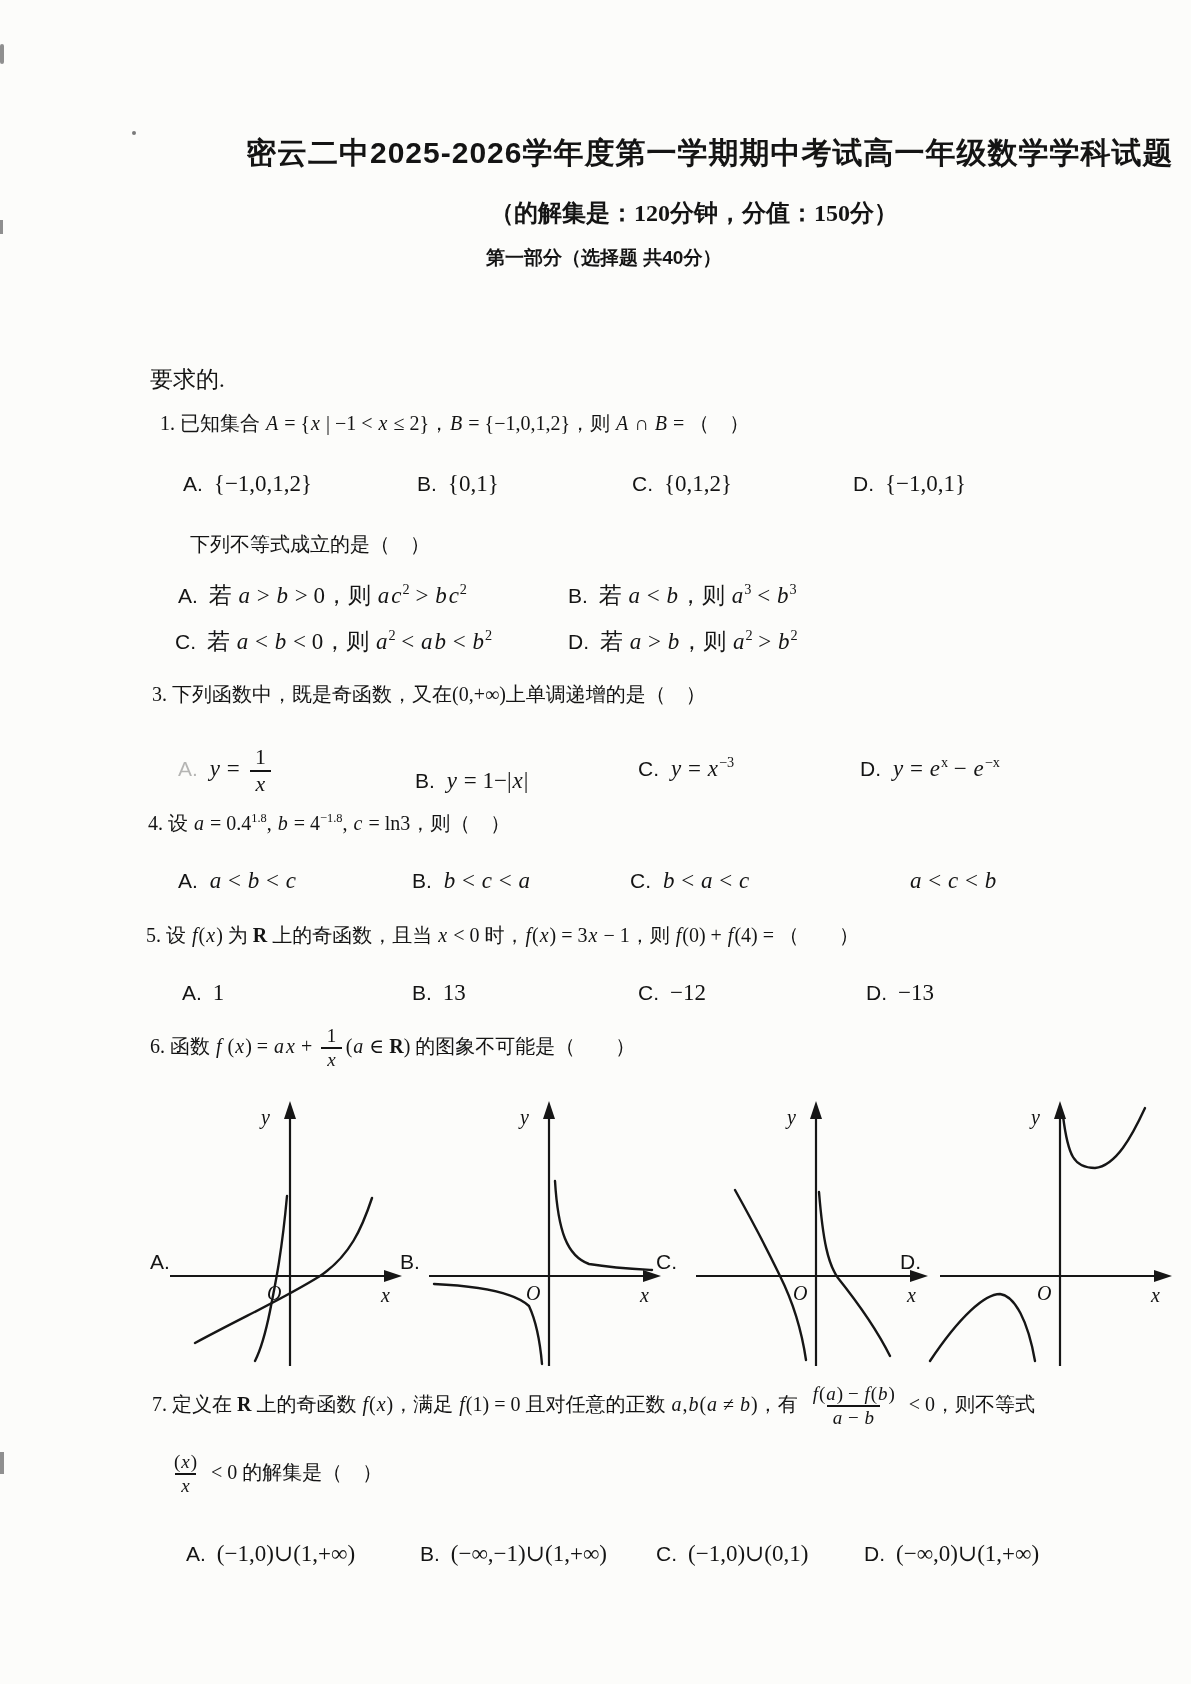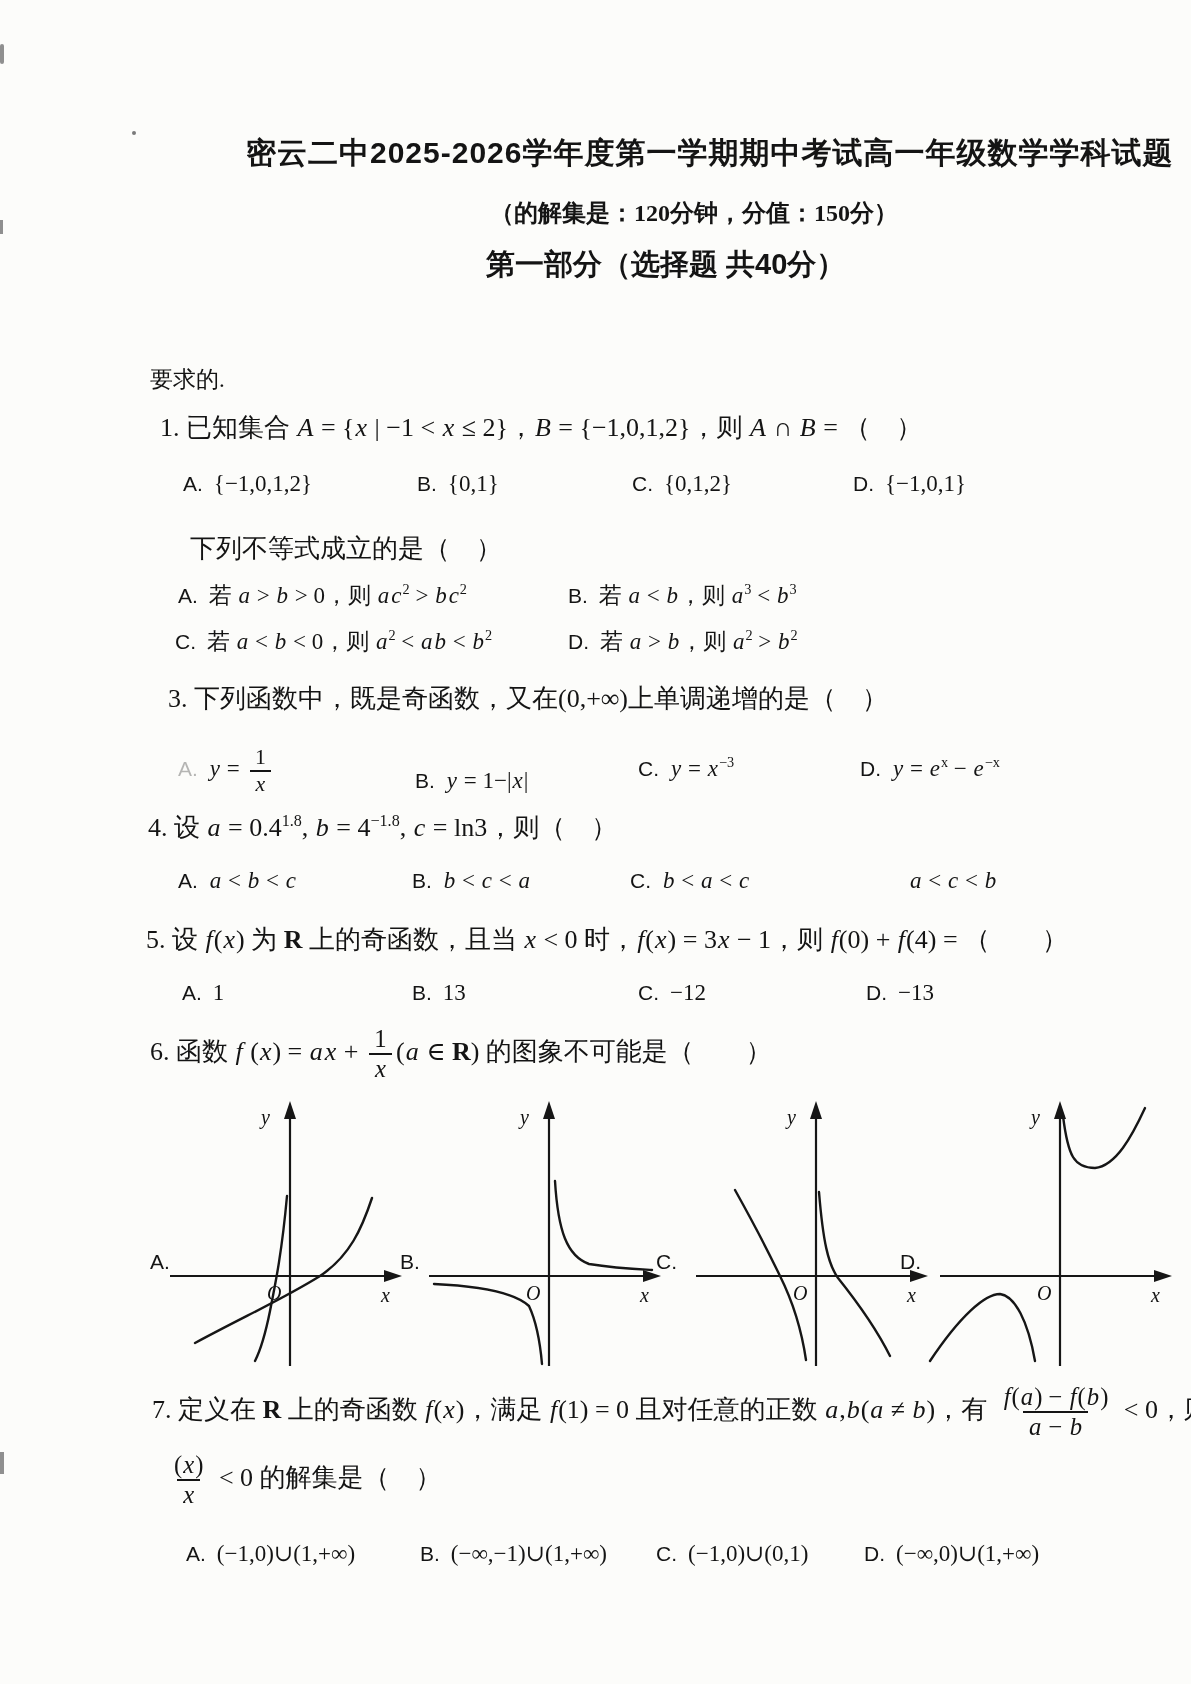--- a/index.html
+++ b/index.html
@@ -5,31 +5,31 @@
   *{box-sizing:border-box}
   html,body{margin:0;padding:0}
   body{background:#7a7a7a}
   .page{position:relative;width:1191px;height:1684px;margin:0 auto;background:#fcfcfa;
         overflow:hidden;font-family:"Liberation Serif","DejaVu Serif",serif;color:#141414}
 
   .title{position:absolute;left:246px;top:133px;font-family:"Liberation Sans","DejaVu Sans",sans-serif;
          font-weight:700;font-size:30px;letter-spacing:1px;white-space:nowrap}
   .subtitle{position:absolute;left:490px;top:197px;font-size:24px;font-weight:700;white-space:nowrap}
   .section{position:absolute;left:486px;top:245px;font-family:"Liberation Sans","DejaVu Sans",sans-serif;
-           font-weight:700;font-size:29px;white-space:nowrap}
+           font-weight:700;font-size:19px;white-space:nowrap}
 
   .instr{position:absolute;white-space:nowrap;font-size:23px}
   #instr1{left:166px;top:309px}
   #instr1 .lead{font-weight:700}
   #instr2{left:150px;top:364px}
 
-  .stem{position:absolute;white-space:nowrap;font-size:26px}
+  .stem{position:absolute;white-space:nowrap;font-size:20px}
   #q1s{left:160px;top:410px}
   #q2s{left:190px;top:531px}
-  #q3s{left:168px;top:681px}
+  #q3s{left:152px;top:681px}
   #q4s{left:148px;top:810px}
   #q5s{left:146px;top:922px}
   #q6s{left:150px;top:1026px}
   #q7s1{left:152px;top:1384px}
   #q7s2{left:165px;top:1452px}
 
   .optrow{position:absolute;left:0;width:100%;height:46px}
   #q1o{top:471px}
   #q2o1{top:580px}
   #q2o2{top:626px}

